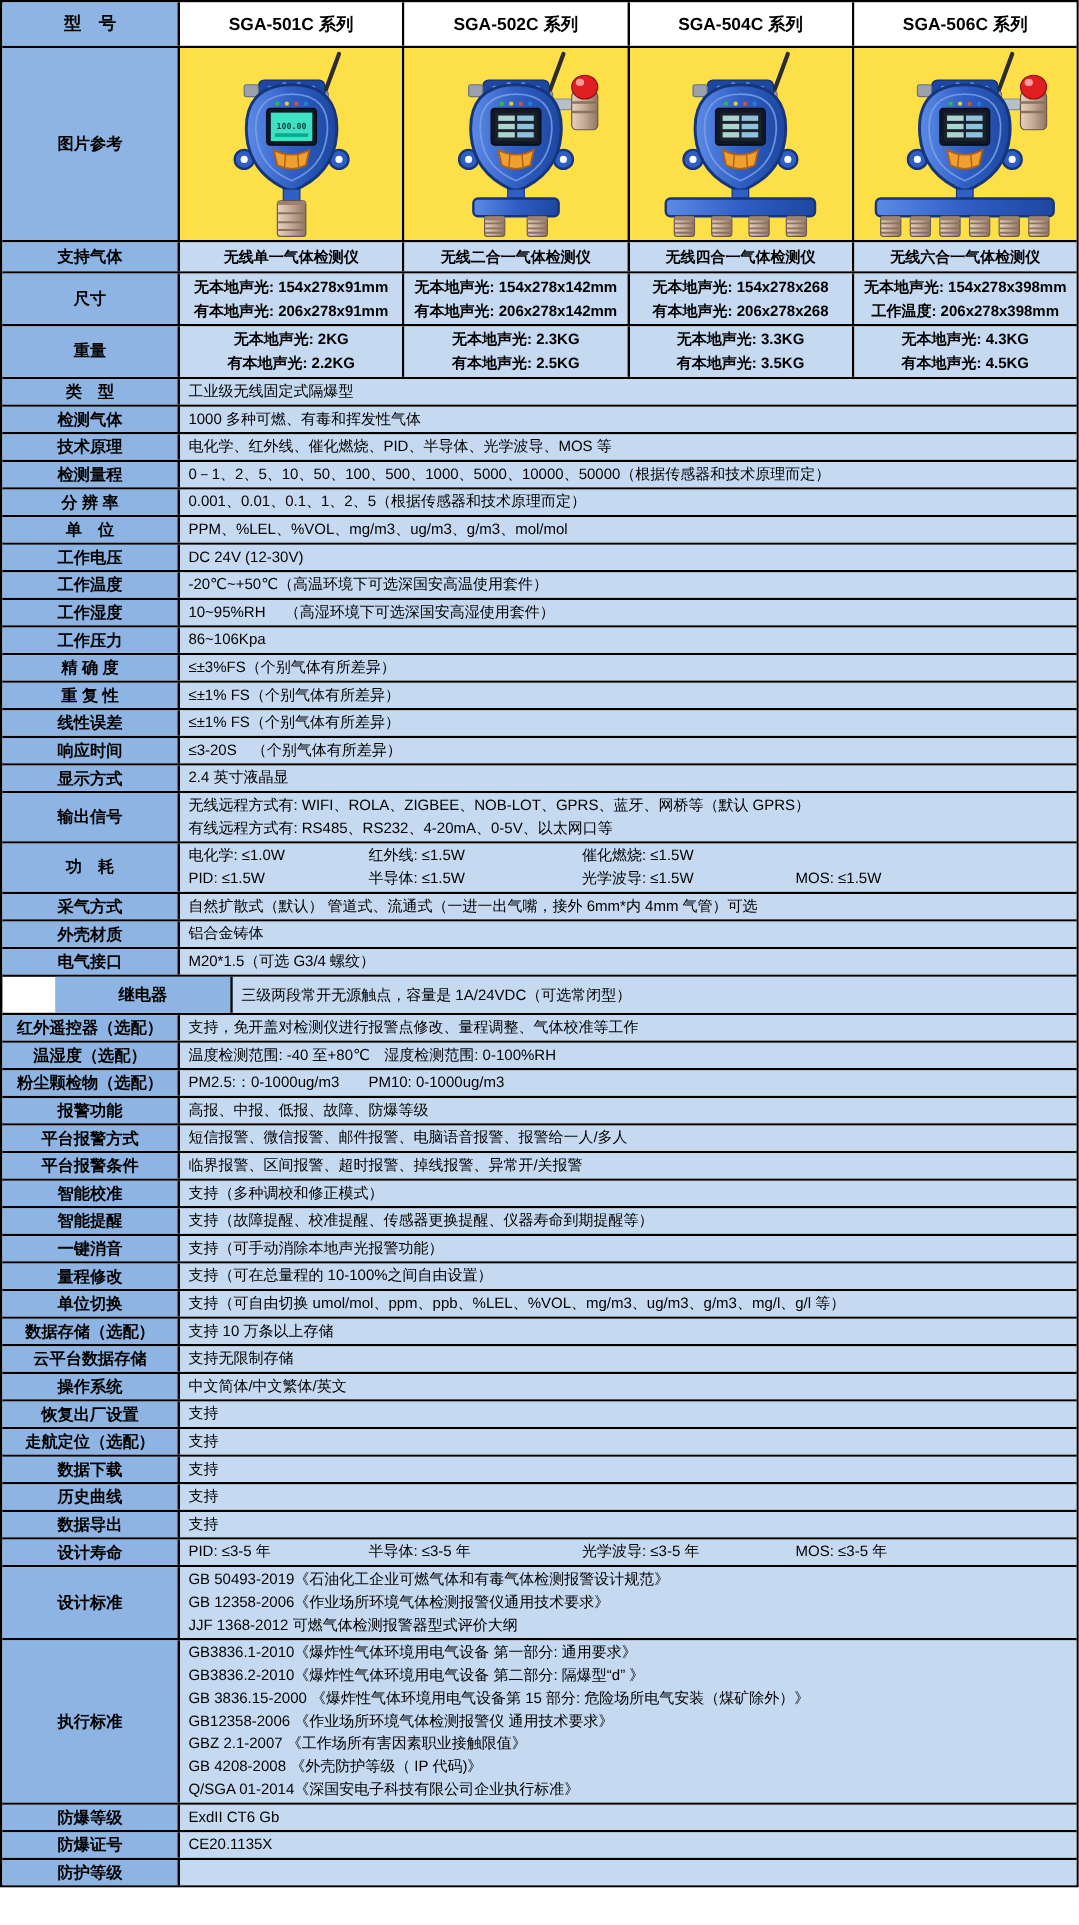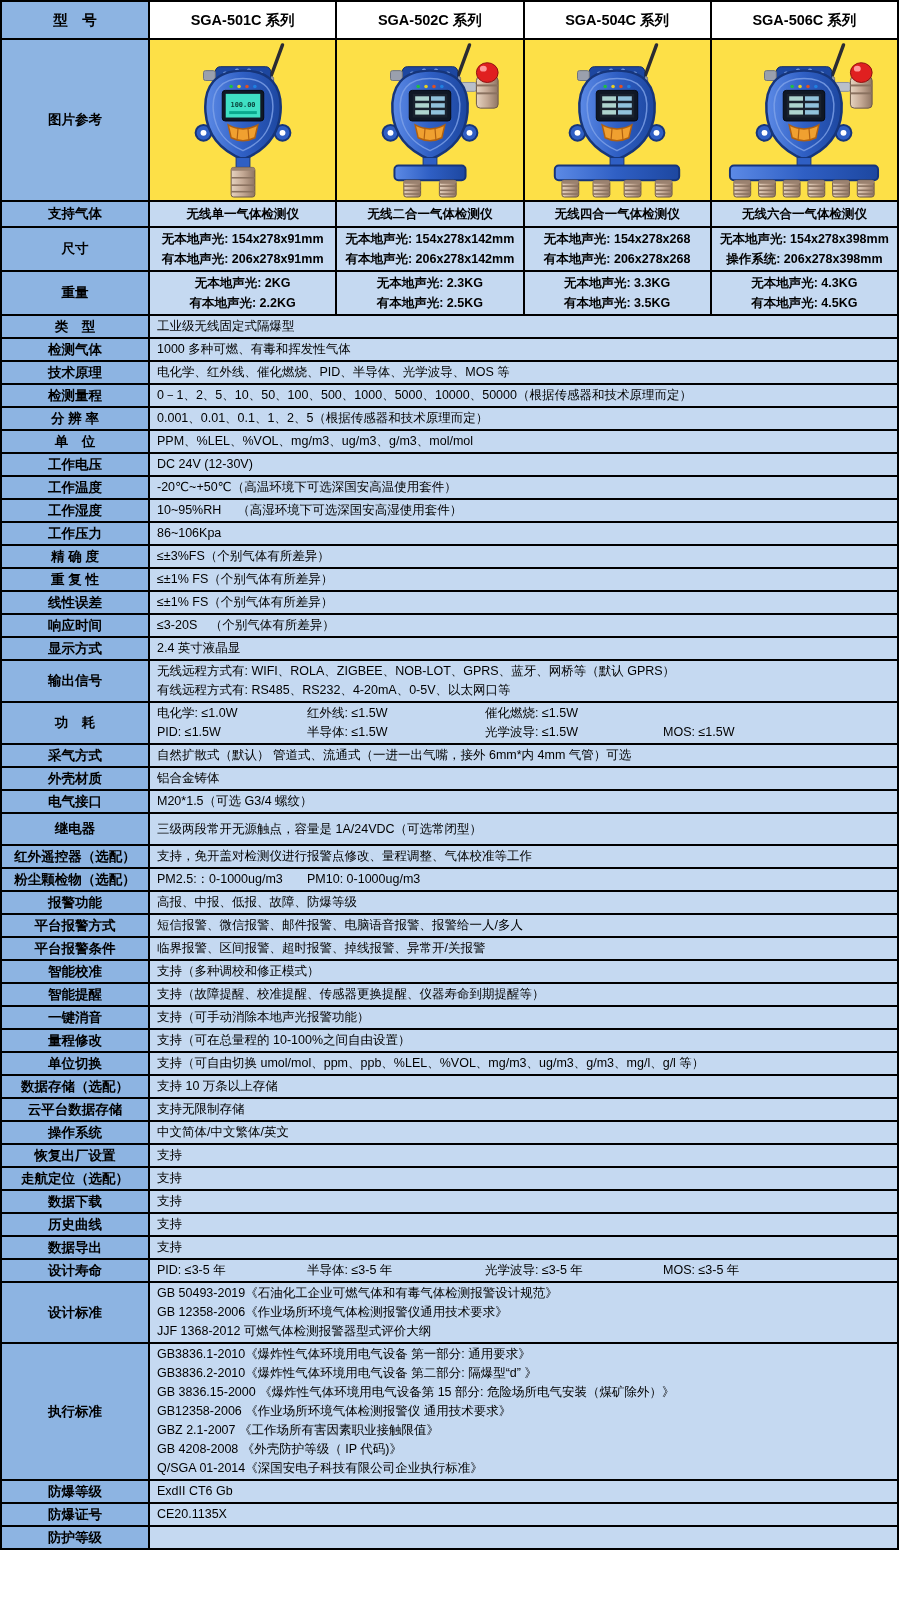--- a/index.html
+++ b/index.html
@@ -51,21 +51,21 @@
   .spec-row .cell.val{
     flex:1;background:var(--value-bg);padding:1px 7px;
     display:flex;flex-direction:column;justify-content:center;
     font-size:12.5px;
   }
   .line{line-height:19px;white-space:nowrap;}
   .segline{display:flex;}
   .seg{display:inline-block;min-width:150px;padding-right:12px;}
   .seg:nth-child(2){min-width:162px;}
   .seg:nth-child(3){min-width:178px;margin-left:16px;}
-  .spec-row.tall{min-height:32px;}
+  .spec-row.tall{min-height:32px;padding-left:44px;}
   .spec-row.tall .line{line-height:28px;}
 </style>
 </head>
 <body>
 
 <div class="sheet">
 
   <div class="row header-row">
     <div class="cell label">型　号</div>
     <div class="cell model">SGA-501C 系列</div>
@@ -366,21 +366,21 @@
         <div class="qc">
           <div class="qline">无本地声光: 154x278x142mm</div>
           <div class="qline">有本地声光: 206x278x142mm</div>
         </div>
         <div class="qc">
           <div class="qline">无本地声光: 154x278x268</div>
           <div class="qline">有本地声光: 206x278x268</div>
         </div>
         <div class="qc">
           <div class="qline">无本地声光: 154x278x398mm</div>
-          <div class="qline">操作系统: 206x278x398mm</div>
+          <div class="qline">工作温度: 206x278x398mm</div>
         </div>
       </div>
   </div>
 
   <div class="row" id="weight-row">
     <div class="cell label">重量</div>
     <div class="cols">
         <div class="qc">
           <div class="qline">无本地声光: 2KG</div>
           <div class="qline">有本地声光: 2.2KG</div>
@@ -538,20 +538,29 @@
           <div class="line">三级两段常开无源触点，容量是 1A/24VDC（可选常闭型）</div>
         </div>
       </div>
       <div class="row spec-row">
         <div class="cell label">红外遥控器（选配）</div>
         <div class="cell val">
           <div class="line">支持，免开盖对检测仪进行报警点修改、量程调整、气体校准等工作</div>
         </div>
       </div>
       <div class="row spec-row">
+        <div class="cell label">温湿度（选配）</div>
+        <div class="cell val">
+          <div class="line segline">
+            <span class="seg">温度检测范围: -40 至+80℃</span>
+            <span class="seg">湿度检测范围: 0-100%RH</span>
+          </div>
+        </div>
+      </div>
+      <div class="row spec-row">
         <div class="cell label">粉尘颗检物（选配）</div>
         <div class="cell val">
           <div class="line segline">
             <span class="seg">PM2.5:：0-1000ug/m3</span>
             <span class="seg">PM10: 0-1000ug/m3</span>
           </div>
         </div>
       </div>
       <div class="row spec-row">
         <div class="cell label">报警功能</div>

